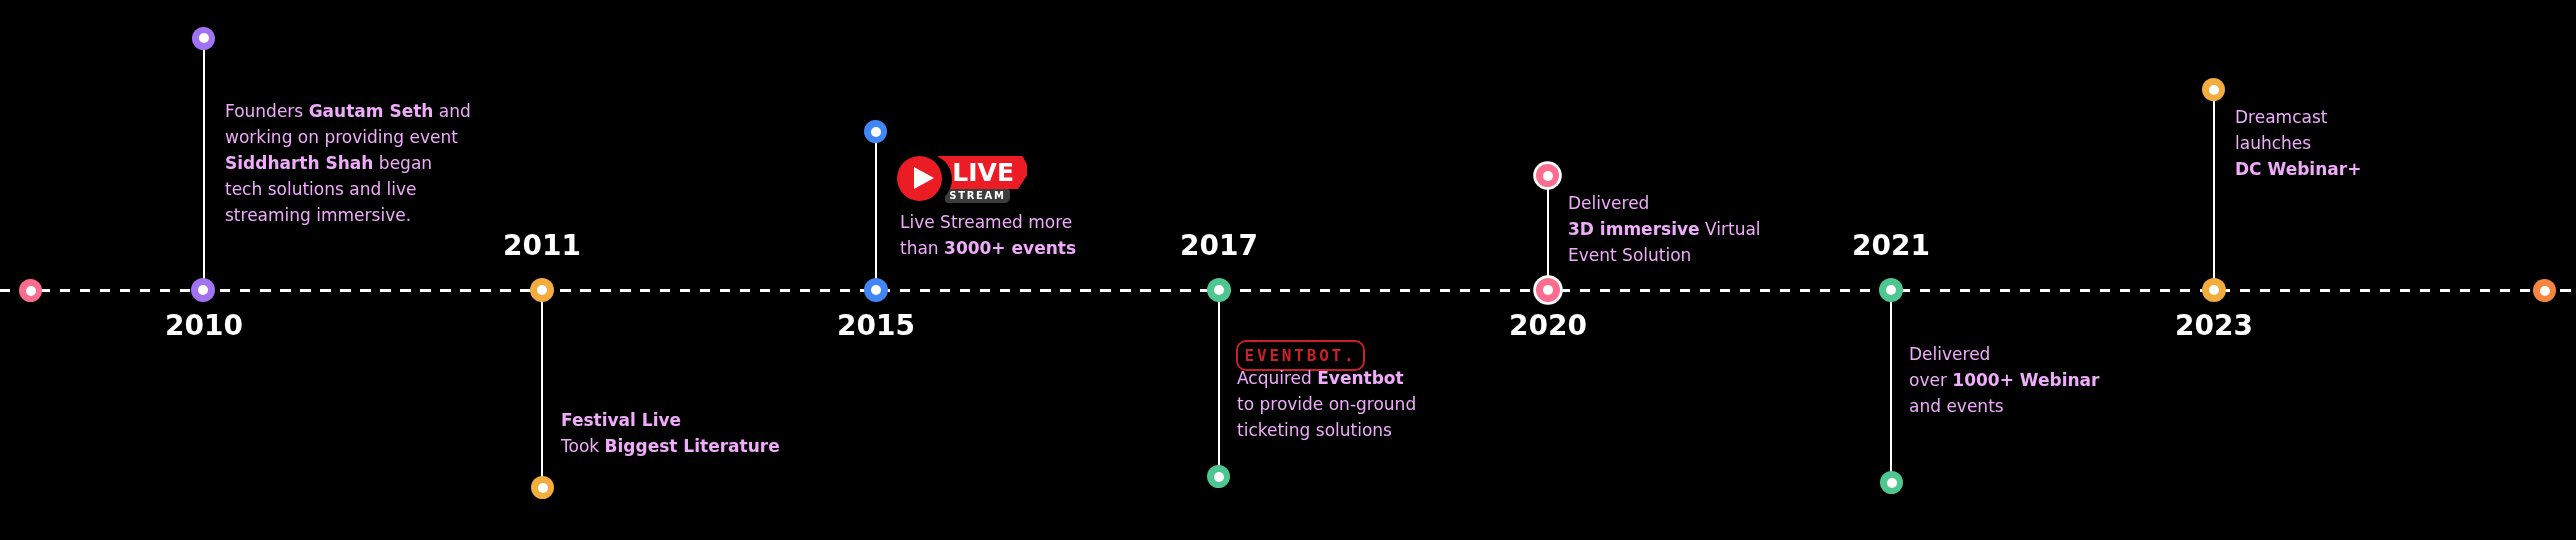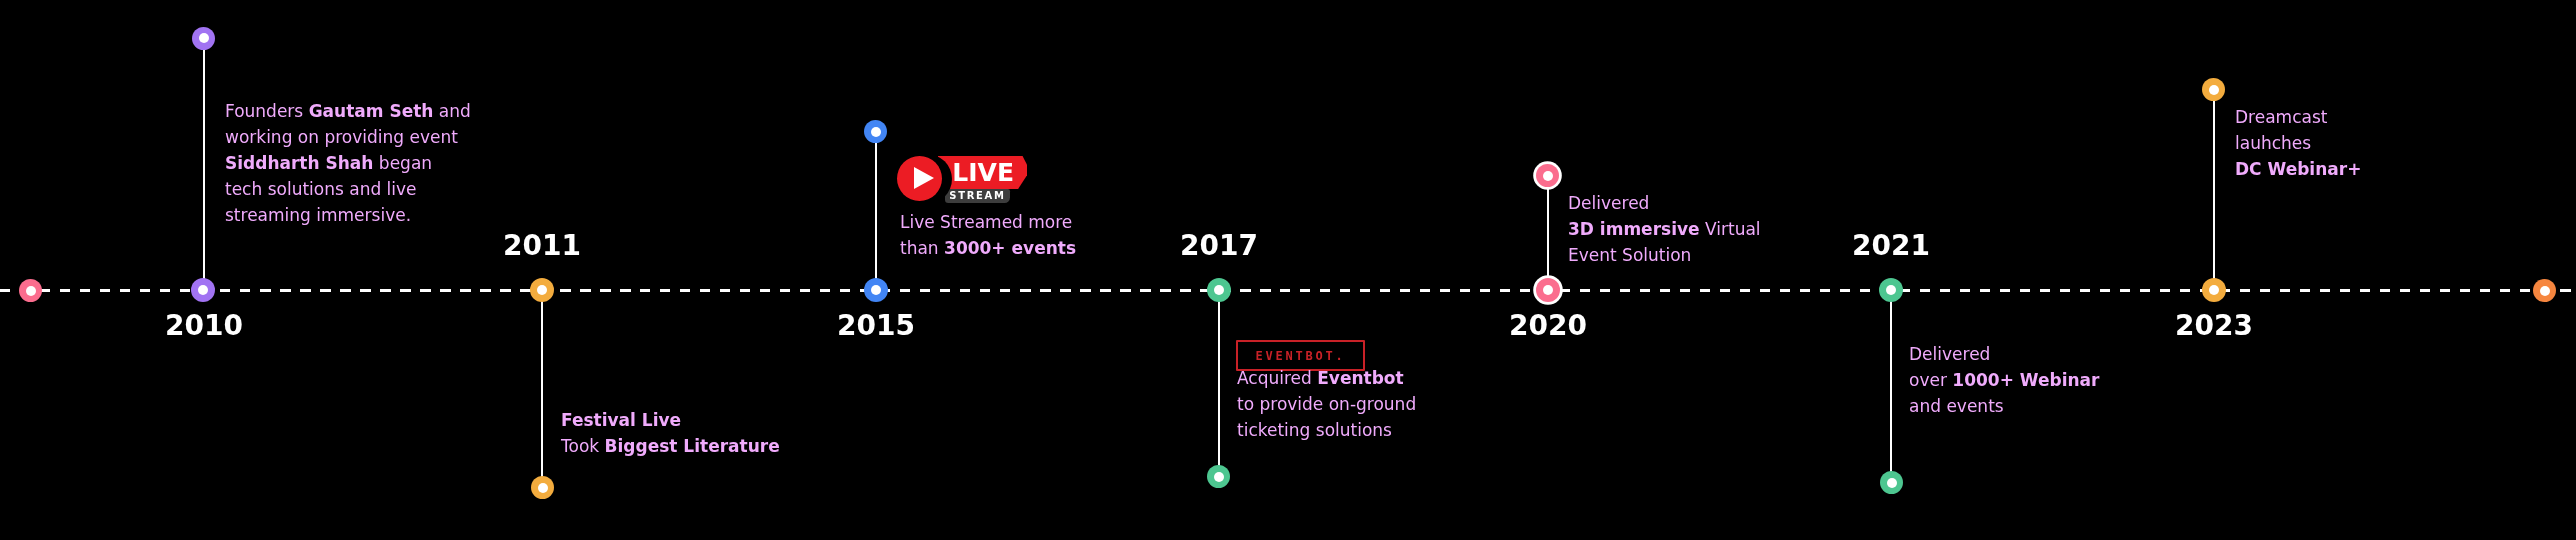--- a/index.html
+++ b/index.html
@@ -24,22 +24,22 @@
   
   .year{position:absolute;transform:translateX(-50%);font-size:28px;font-weight:700;
         color:#fff;white-space:nowrap;line-height:1;}
 
   
   .desc{position:absolute;font-size:17px;line-height:26px;color:#f0abfc;white-space:nowrap;}
   .desc .b{font-weight:700;}
 
   
   .badge{position:absolute;left:1236px;top:340px;width:129px;height:31px;box-sizing:border-box;
-         border:2.2px solid #c92127;border-radius:1px;display:flex;align-items:center;justify-content:center;
-         font-family:"DejaVu Sans Mono",monospace;font-weight:700;font-size:12px;letter-spacing:2.8px;
+         border:2.2px solid #c92127;border-radius:10px;display:flex;align-items:center;justify-content:center;
+         font-family:"DejaVu Sans Mono",monospace;font-weight:700;font-size:16px;letter-spacing:2.8px;
          color:#c92127;white-space:nowrap;text-align:center;}
 
   
   .logo{position:absolute;left:896px;top:155px;width:135px;height:49px;}
   .logo .ribbon{position:absolute;left:42px;top:1.1px;width:89px;height:33px;background:#ec1c24;
         clip-path:polygon(0 0,95% 0,100% 26%,100% 58%,90% 100%,0 100%);
         display:flex;align-items:center;}
   .logo .ribbon span{margin-left:14.3px;font-size:25px;font-weight:700;color:#fff;line-height:1;}
   .logo .bar{position:absolute;left:49px;top:34px;width:65px;height:14px;background:#3d3d3d;
         border-radius:0 2.2px 5.5px 3.3px;display:flex;align-items:center;justify-content:center;}

